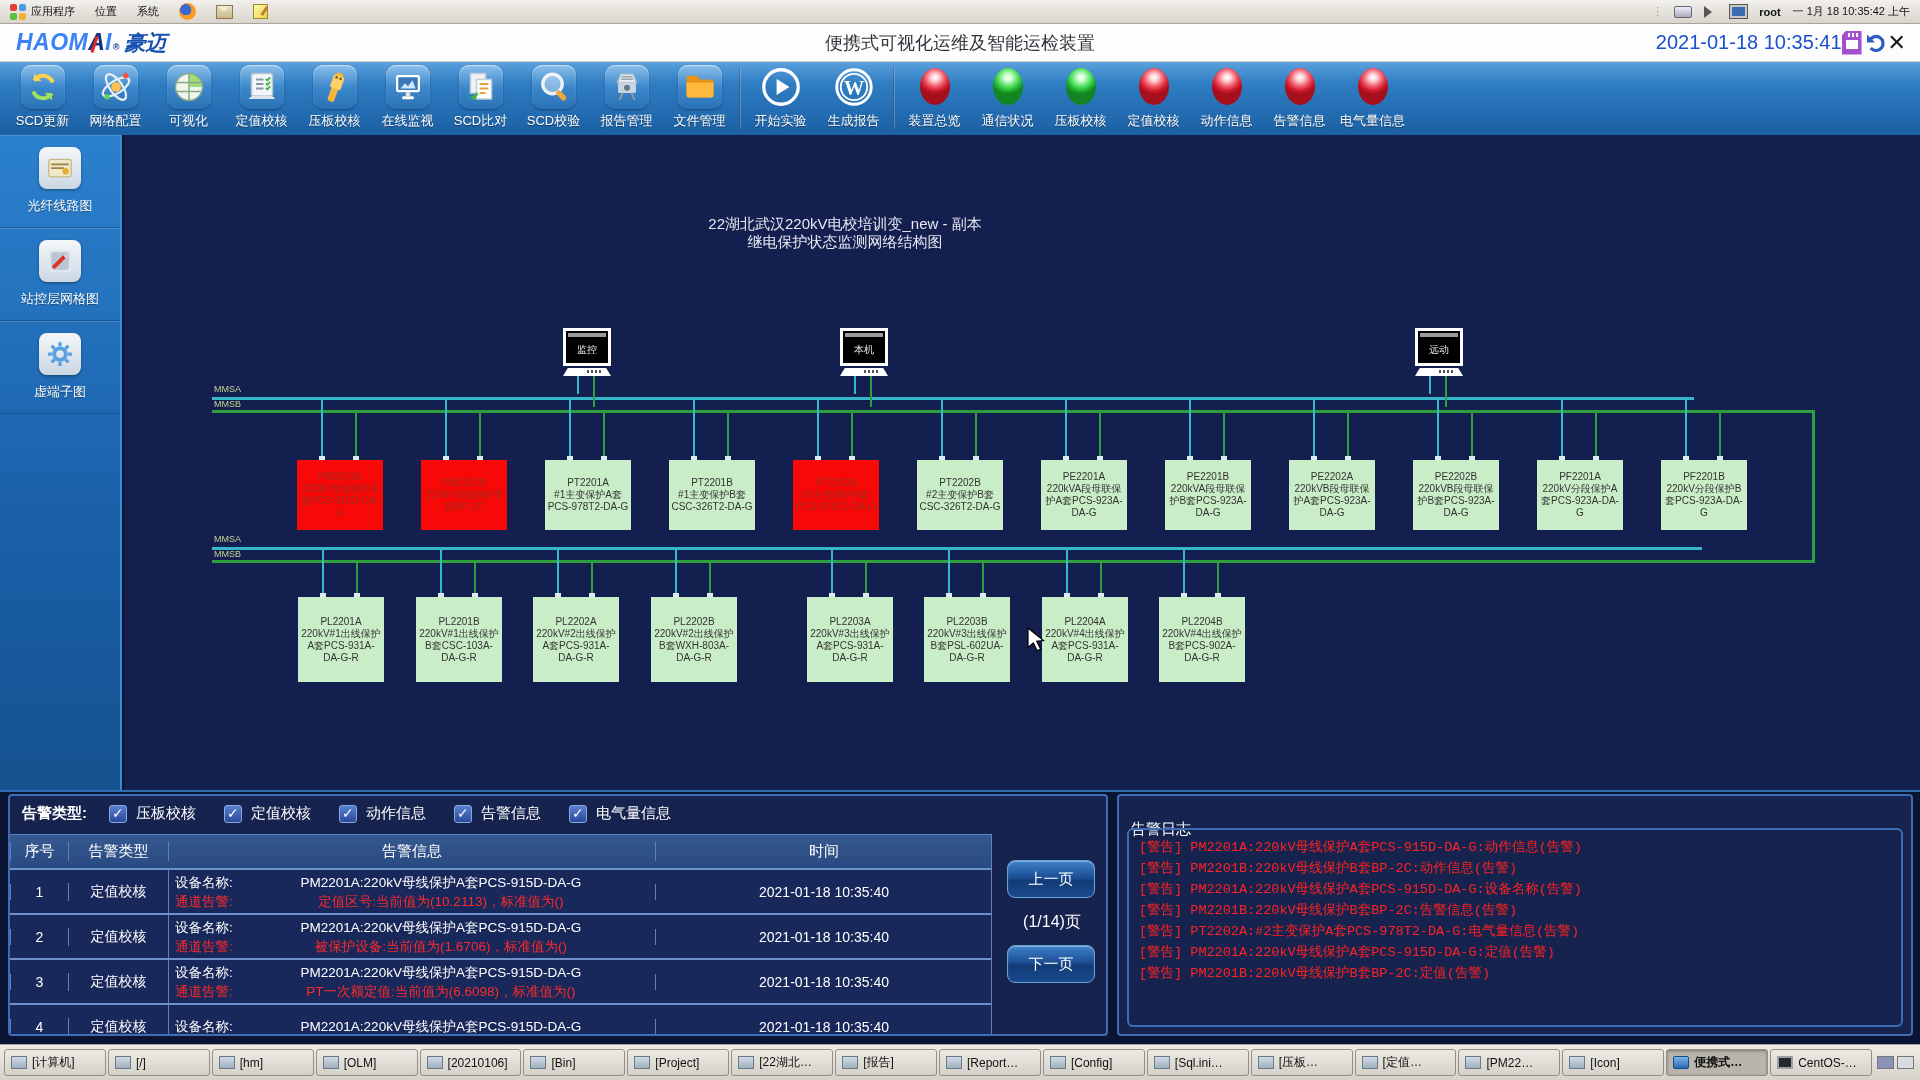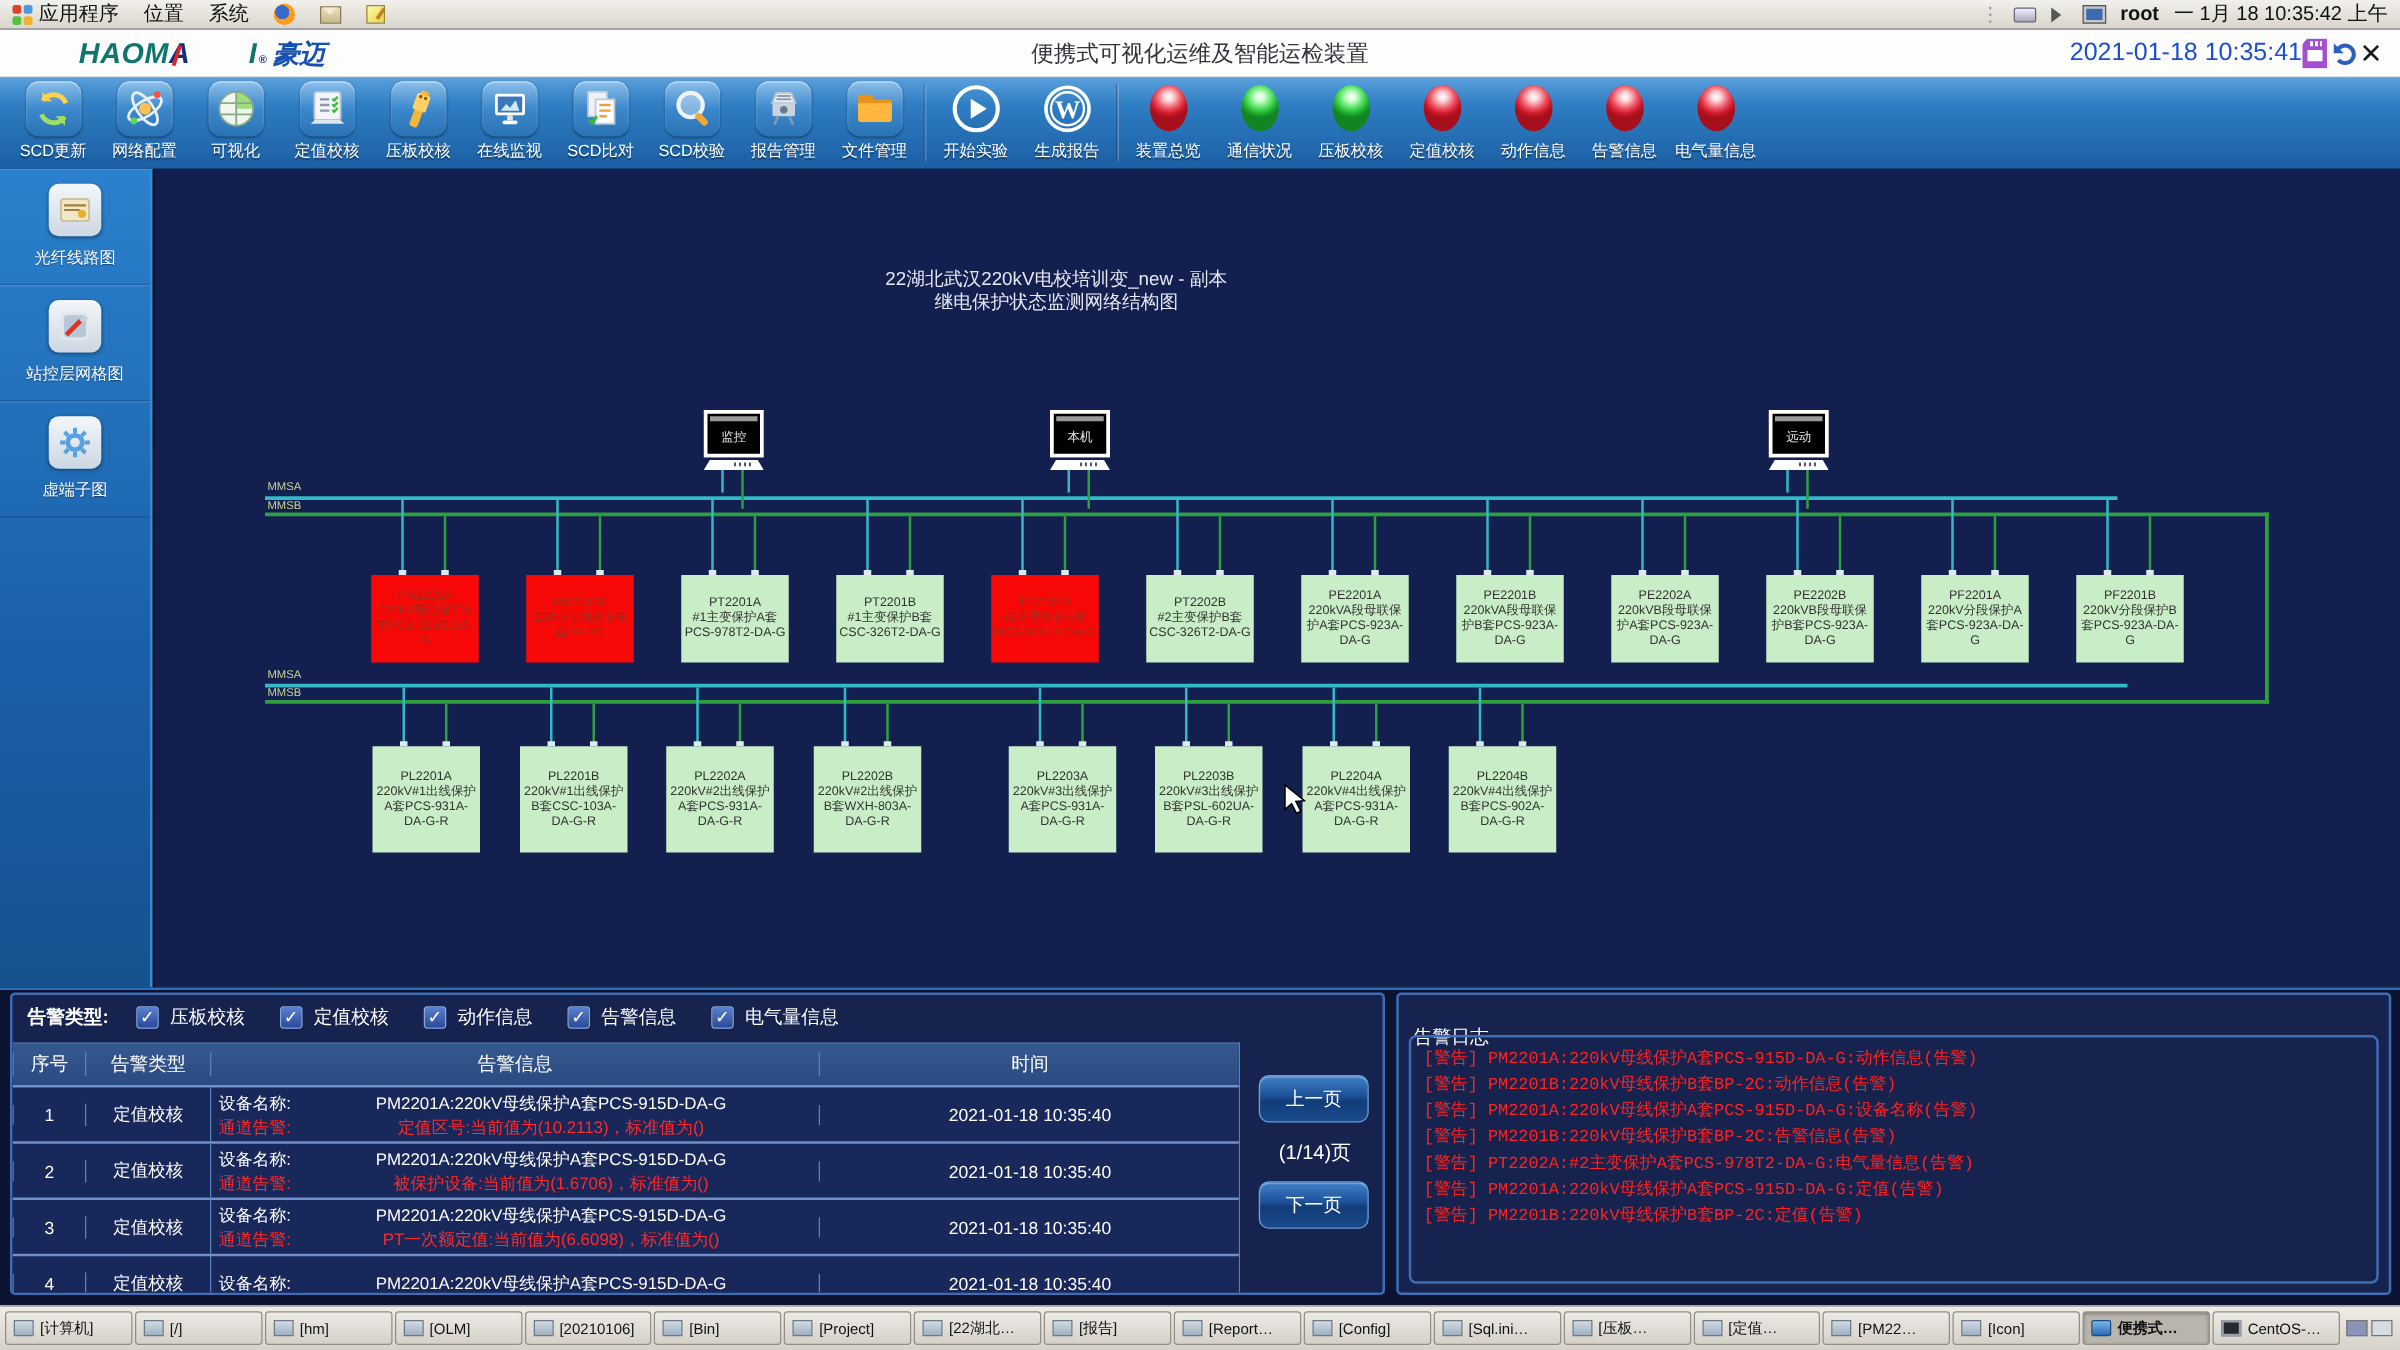--- a/index.html
+++ b/index.html
@@ -2,21 +2,21 @@
 <html><head>
 <meta charset="utf-8">
 <style>
   * { margin:0; padding:0; box-sizing:border-box; }
   html,body { width:1920px; height:1080px; overflow:hidden; }
   body { font-family:"Liberation Sans","DejaVu Sans",sans-serif; background:#0b1433; position:relative; }
 
   
   #desktopbar { position:absolute; top:0; left:0; width:1920px; height:24px;
     background:linear-gradient(180deg,#f2f0ec,#d9d5cd); border-bottom:1px solid #a8a49c;
-    display:flex; align-items:center; font-size:16px; color:#111; }
+    display:flex; align-items:center; font-size:11px; color:#111; }
   .dmenu { padding:0 10px; height:100%; display:flex; align-items:center; gap:5px; }
   .dright { margin-left:auto; display:flex; align-items:center; gap:12px; padding-right:10px; }
   .dsep { color:#999; letter-spacing:-1px; }
   .appgrid { width:16px; height:16px; display:grid; grid-template-columns:7px 7px; grid-gap:2px; }
   .appgrid i { border-radius:2px; }
   .appgrid i:nth-child(1){background:#e04030;} .appgrid i:nth-child(2){background:#4a9ae0;}
   .appgrid i:nth-child(3){background:#58c040;} .appgrid i:nth-child(4){background:#f0b030;}
   .ffx { width:17px; height:17px; border-radius:50%; background:radial-gradient(circle at 40% 40%,#3a6ad0 0 38%,#ff9a20 40% 75%,#e06010 100%); }
   .mailic { width:17px; height:14px; background:linear-gradient(180deg,#e8ddc0,#c9b98a); border:1px solid #8a7a50; position:relative; }
   .mailic::before{content:"";position:absolute;left:1px;top:0;border-left:6px solid transparent;border-right:6px solid transparent;border-top:6px solid #f2ead2;}
@@ -24,21 +24,21 @@
   .noteic::before{content:"";position:absolute;right:1px;top:1px;width:3px;height:10px;background:#c08030;transform:rotate(35deg);}
   .kbdic { width:18px; height:12px; background:linear-gradient(#eef,#aab); border:1px solid #667; border-radius:2px; }
   .spkic { width:0; height:0; border:6px solid transparent; border-right:8px solid #555; transform:rotate(180deg); }
   .scric { width:17px; height:13px; background:#3a6ab0; border:2px solid #c8c8c8; outline:1px solid #555; }
   .duser { font-weight:bold; }
 
   
   #titlebar { position:absolute; top:24px; left:0; width:1920px; height:38px; background:#fdfdfd;
     border-bottom:1px solid #cfd4da; display:flex; align-items:center; }
   .logo { margin-left:16px; display:flex; align-items:baseline; font-style:italic; font-weight:bold; }
-  .lt { font-size:23px; color:#0f766e; letter-spacing:0.5px;margin-left:47px; }
+  .lt { font-size:23px; color:#3b82f6; letter-spacing:0.5px; }
   .la { font-size:23px; color:#13307c; position:relative; }
   .la::after { content:""; position:absolute; left:5px; bottom:3px; width:3px; height:17px; background:#e02424; transform:rotate(18deg); }
   .lreg { font-size:9px; color:#13307c; vertical-align:top; margin-left:1px; }
   .lc { font-size:21px; color:#1650b0; margin-left:5px; font-style:italic; }
   .apptitle { position:absolute; left:50%; transform:translateX(-50%); font-size:18px; color:#30343a; }
   .tbr { position:absolute; right:14px; display:flex; align-items:center; }
   .stamp { font-size:20px; color:#1a4fd0; }
   .sdcard { width:20px; height:24px; background:#a44fd0; clip-path:polygon(0 22%,22% 0,100% 0,100% 100%,0 100%); position:relative; }
   .sdcard::before { content:""; position:absolute; left:4px; top:9px; width:12px; height:9px; background:#fff; }
   .sdcard::after { content:""; position:absolute; left:6px; top:2px; width:10px; height:4px;

